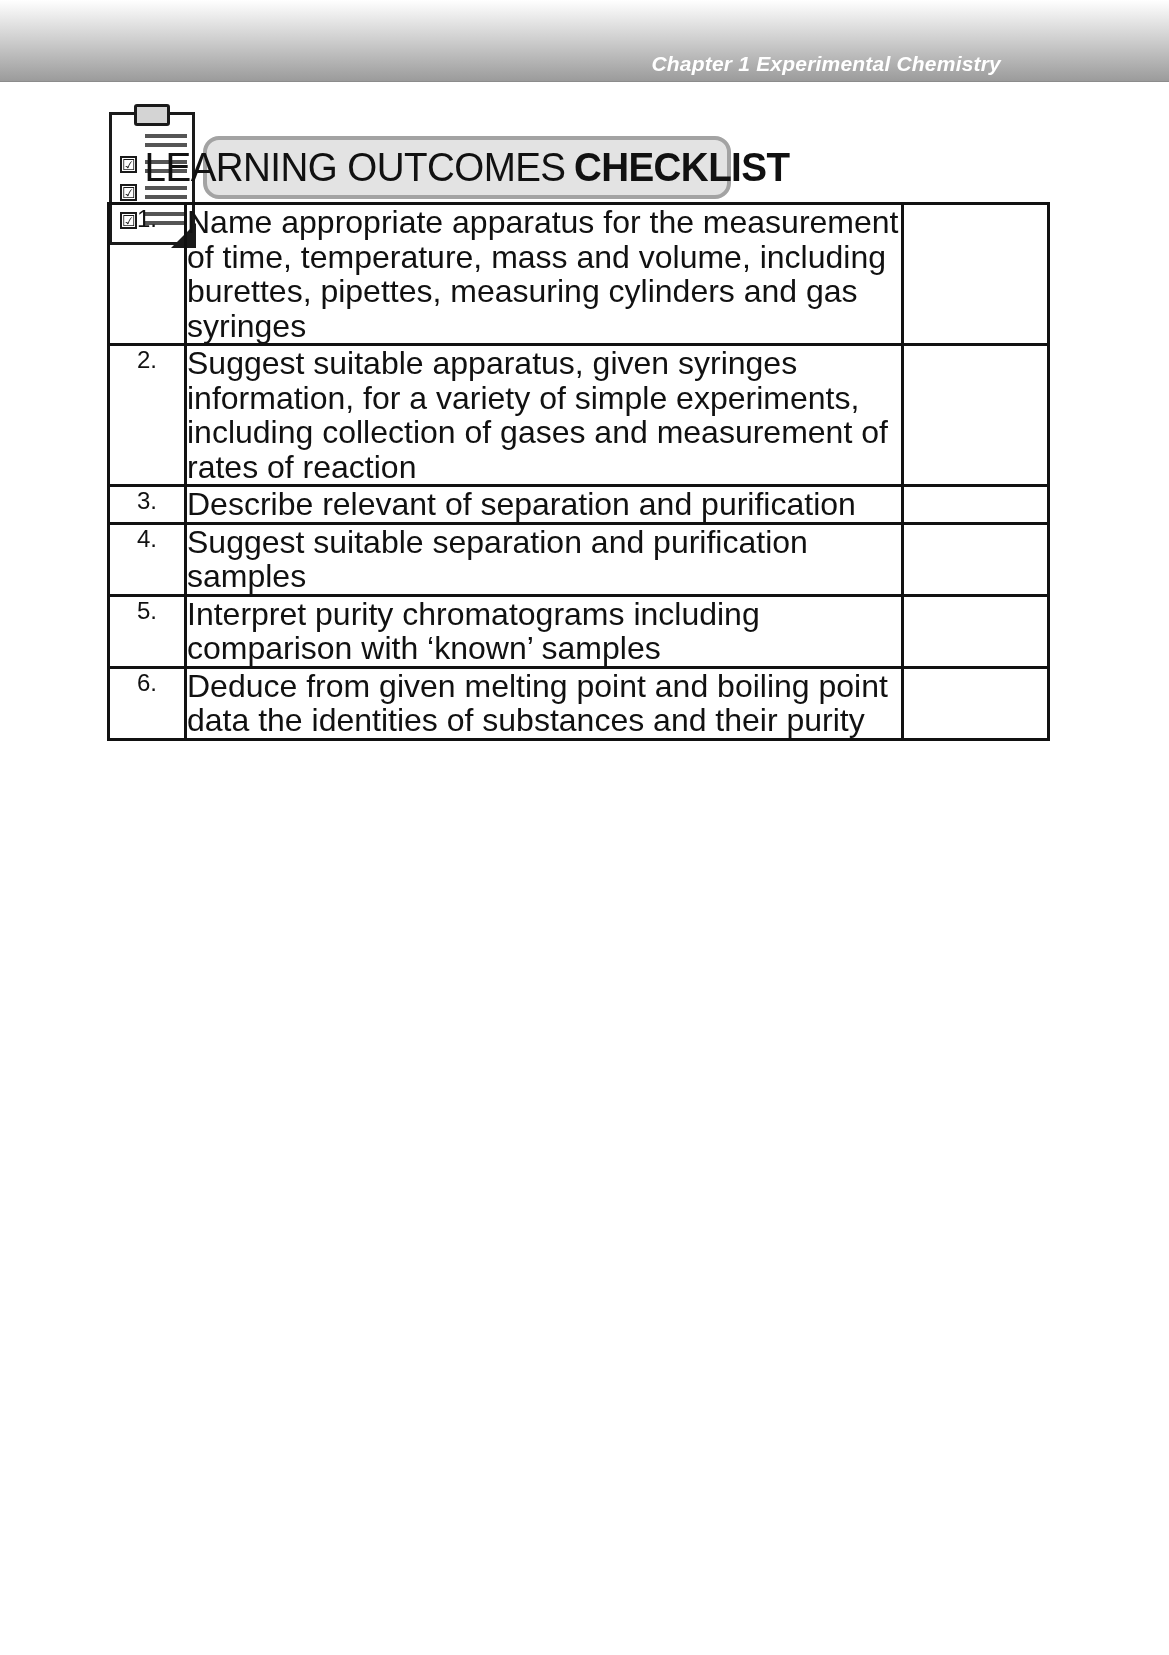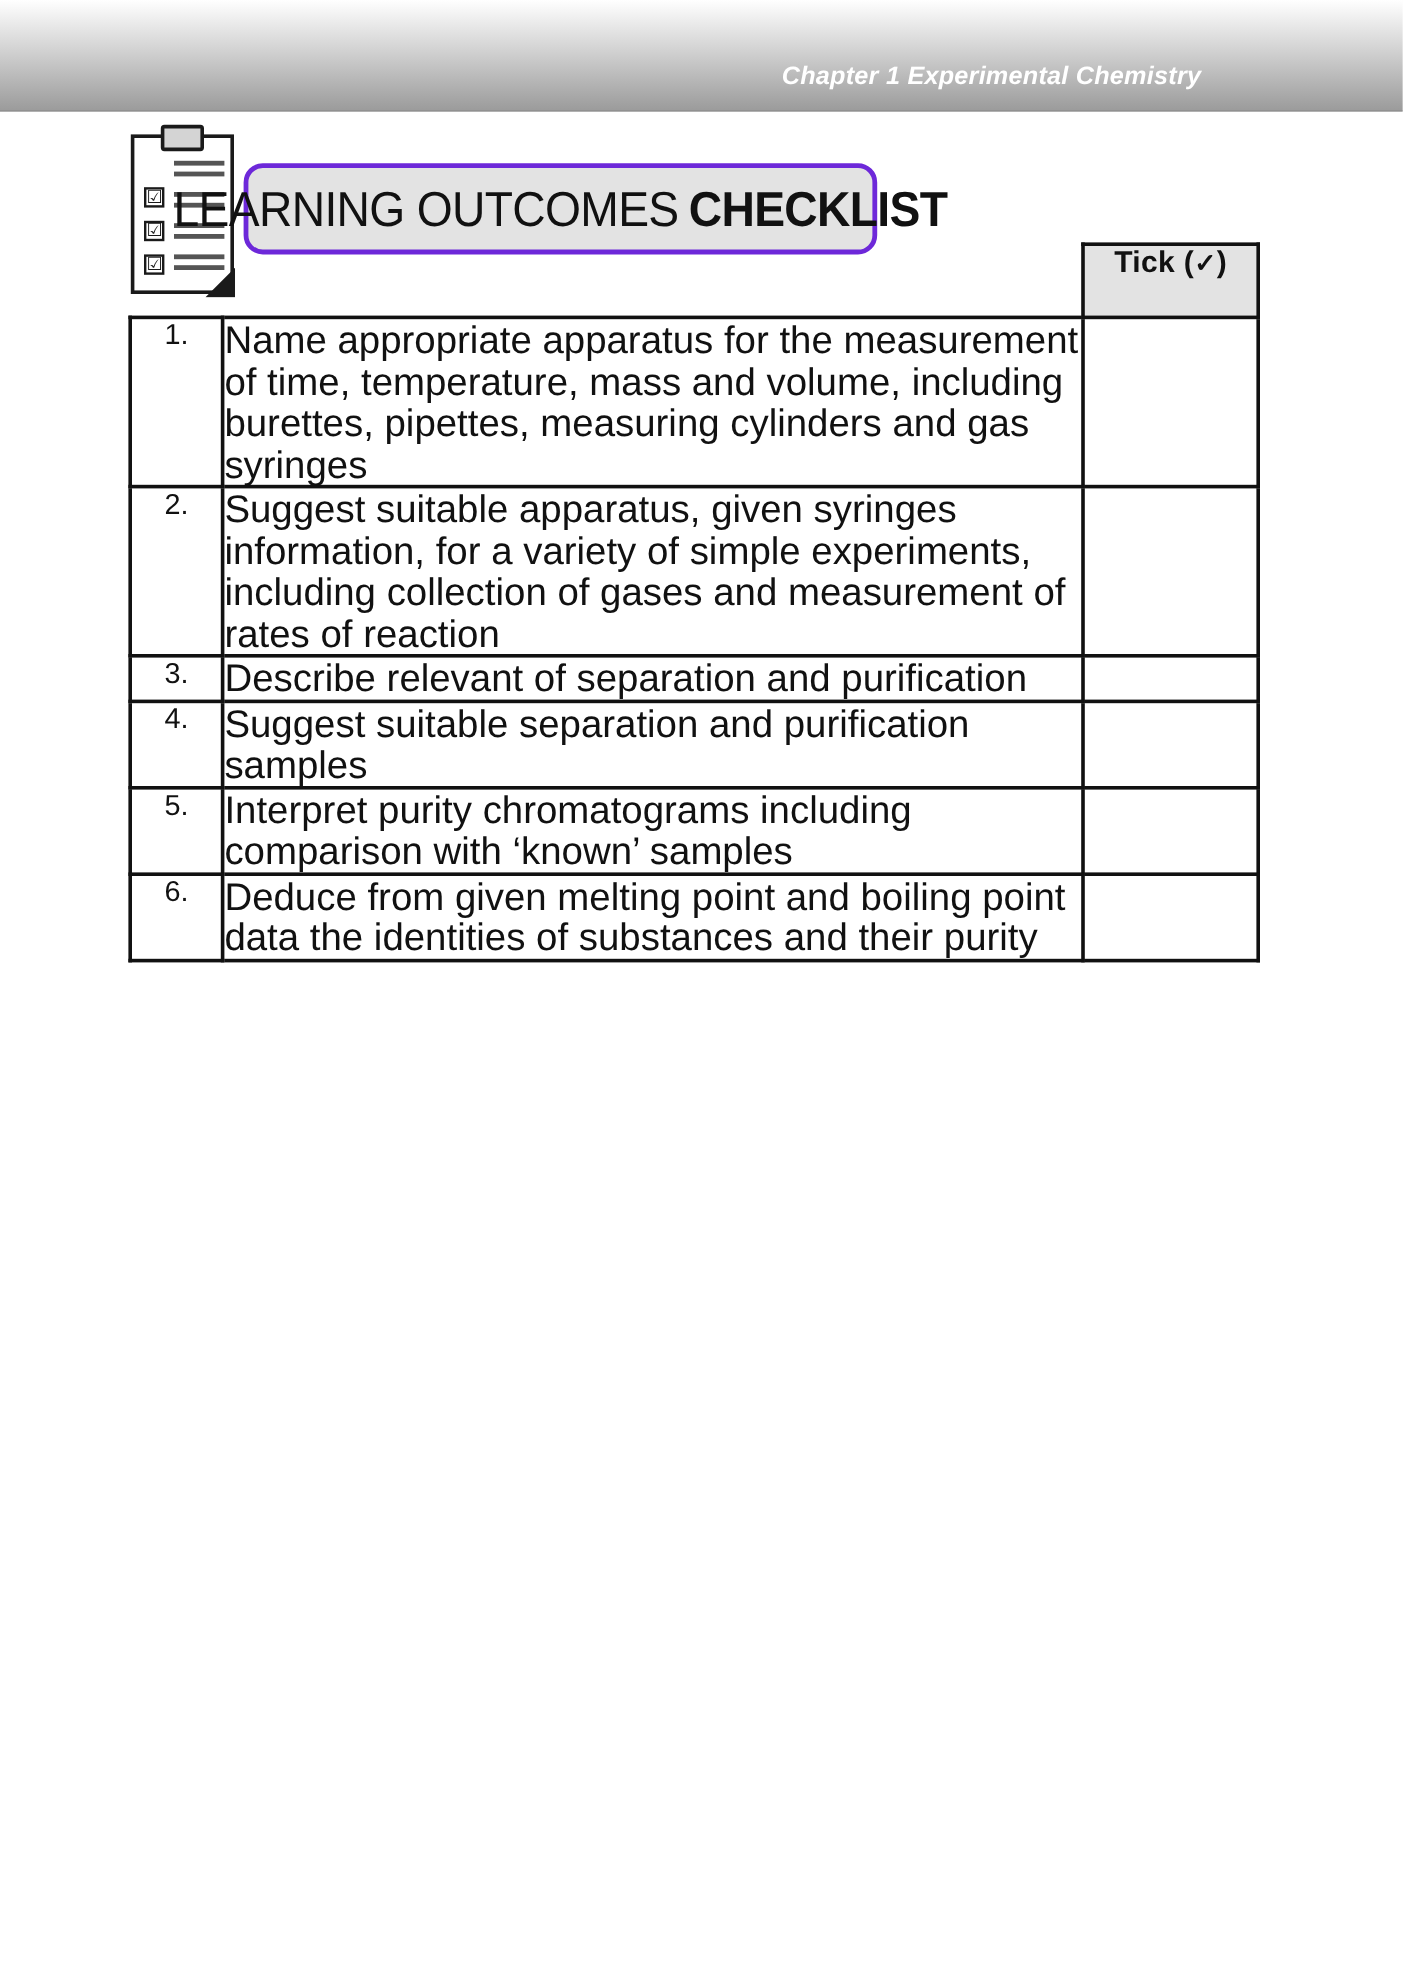--- a/index.html
+++ b/index.html
@@ -15,21 +15,21 @@
     color: #111111;
     overflow: hidden;
   }
 
   
   .header-bar {
     position: absolute;
     left: 0;
     top: 0;
     width: 1169px;
-    height: 93px;
+    height: 82px;
     background: linear-gradient(to bottom, #ffffff 0%, #d9d9d9 38%, #9a9a9a 100%);
     overflow: hidden;
   }
   .header-bar::after {
     content: "";
     position: absolute;
     left: 0; right: 0; bottom: 0;
     height: 1px;
     background: #8c8c8c;
   }
@@ -128,23 +128,23 @@
   }
   .cb-check.c1 { top: 52px; }
   .cb-check.c2 { top: 80px; }
   .cb-check.c3 { top: 108px; }
 
   .banner-box {
     position: absolute;
     left: 96px;
     top: 32px;
     width: 528px;
-    height: 76px;
+    height: 63px;
     background: #e3e3e3;
-    border: 4px solid #6d28d9;
+    border: 4px solid #a3a3a3;
     border-radius: 16px;
     box-sizing: border-box;
   }
   .banner-text {
     position: absolute;
     left: 0;
     top: 0;
     width: 100%;
     height: 100%;
     display: flex;
@@ -274,27 +274,20 @@
     </div>
   </div>
 
   <table class="checklist-table">
     <colgroup>
       <col class="col-num">
       <col class="col-text">
       <col class="col-tick">
     </colgroup>
     <tbody>
-        <tr>
-      <td class="hdr-spacer"></td>
-      <td class="hdr-spacer"></td>
-      <td class="tick-header">
-        <span>Tick (</span><span class="tickmark">✓</span><span>)</span>
-      </td>
-    </tr>
 
     <tr>
       <td class="num-cell">1.</td>
       <td class="text-cell">Name appropriate apparatus for the measurement of time, temperature, mass and volume, including burettes, pipettes, measuring cylinders and gas syringes</td>
       <td class="tick-cell"></td>
     </tr>
 
     <tr>
       <td class="num-cell">2.</td>
       <td class="text-cell">Suggest suitable apparatus, given syringes information, for a variety of simple experiments, including collection of gases and measurement of rates of reaction</td>

